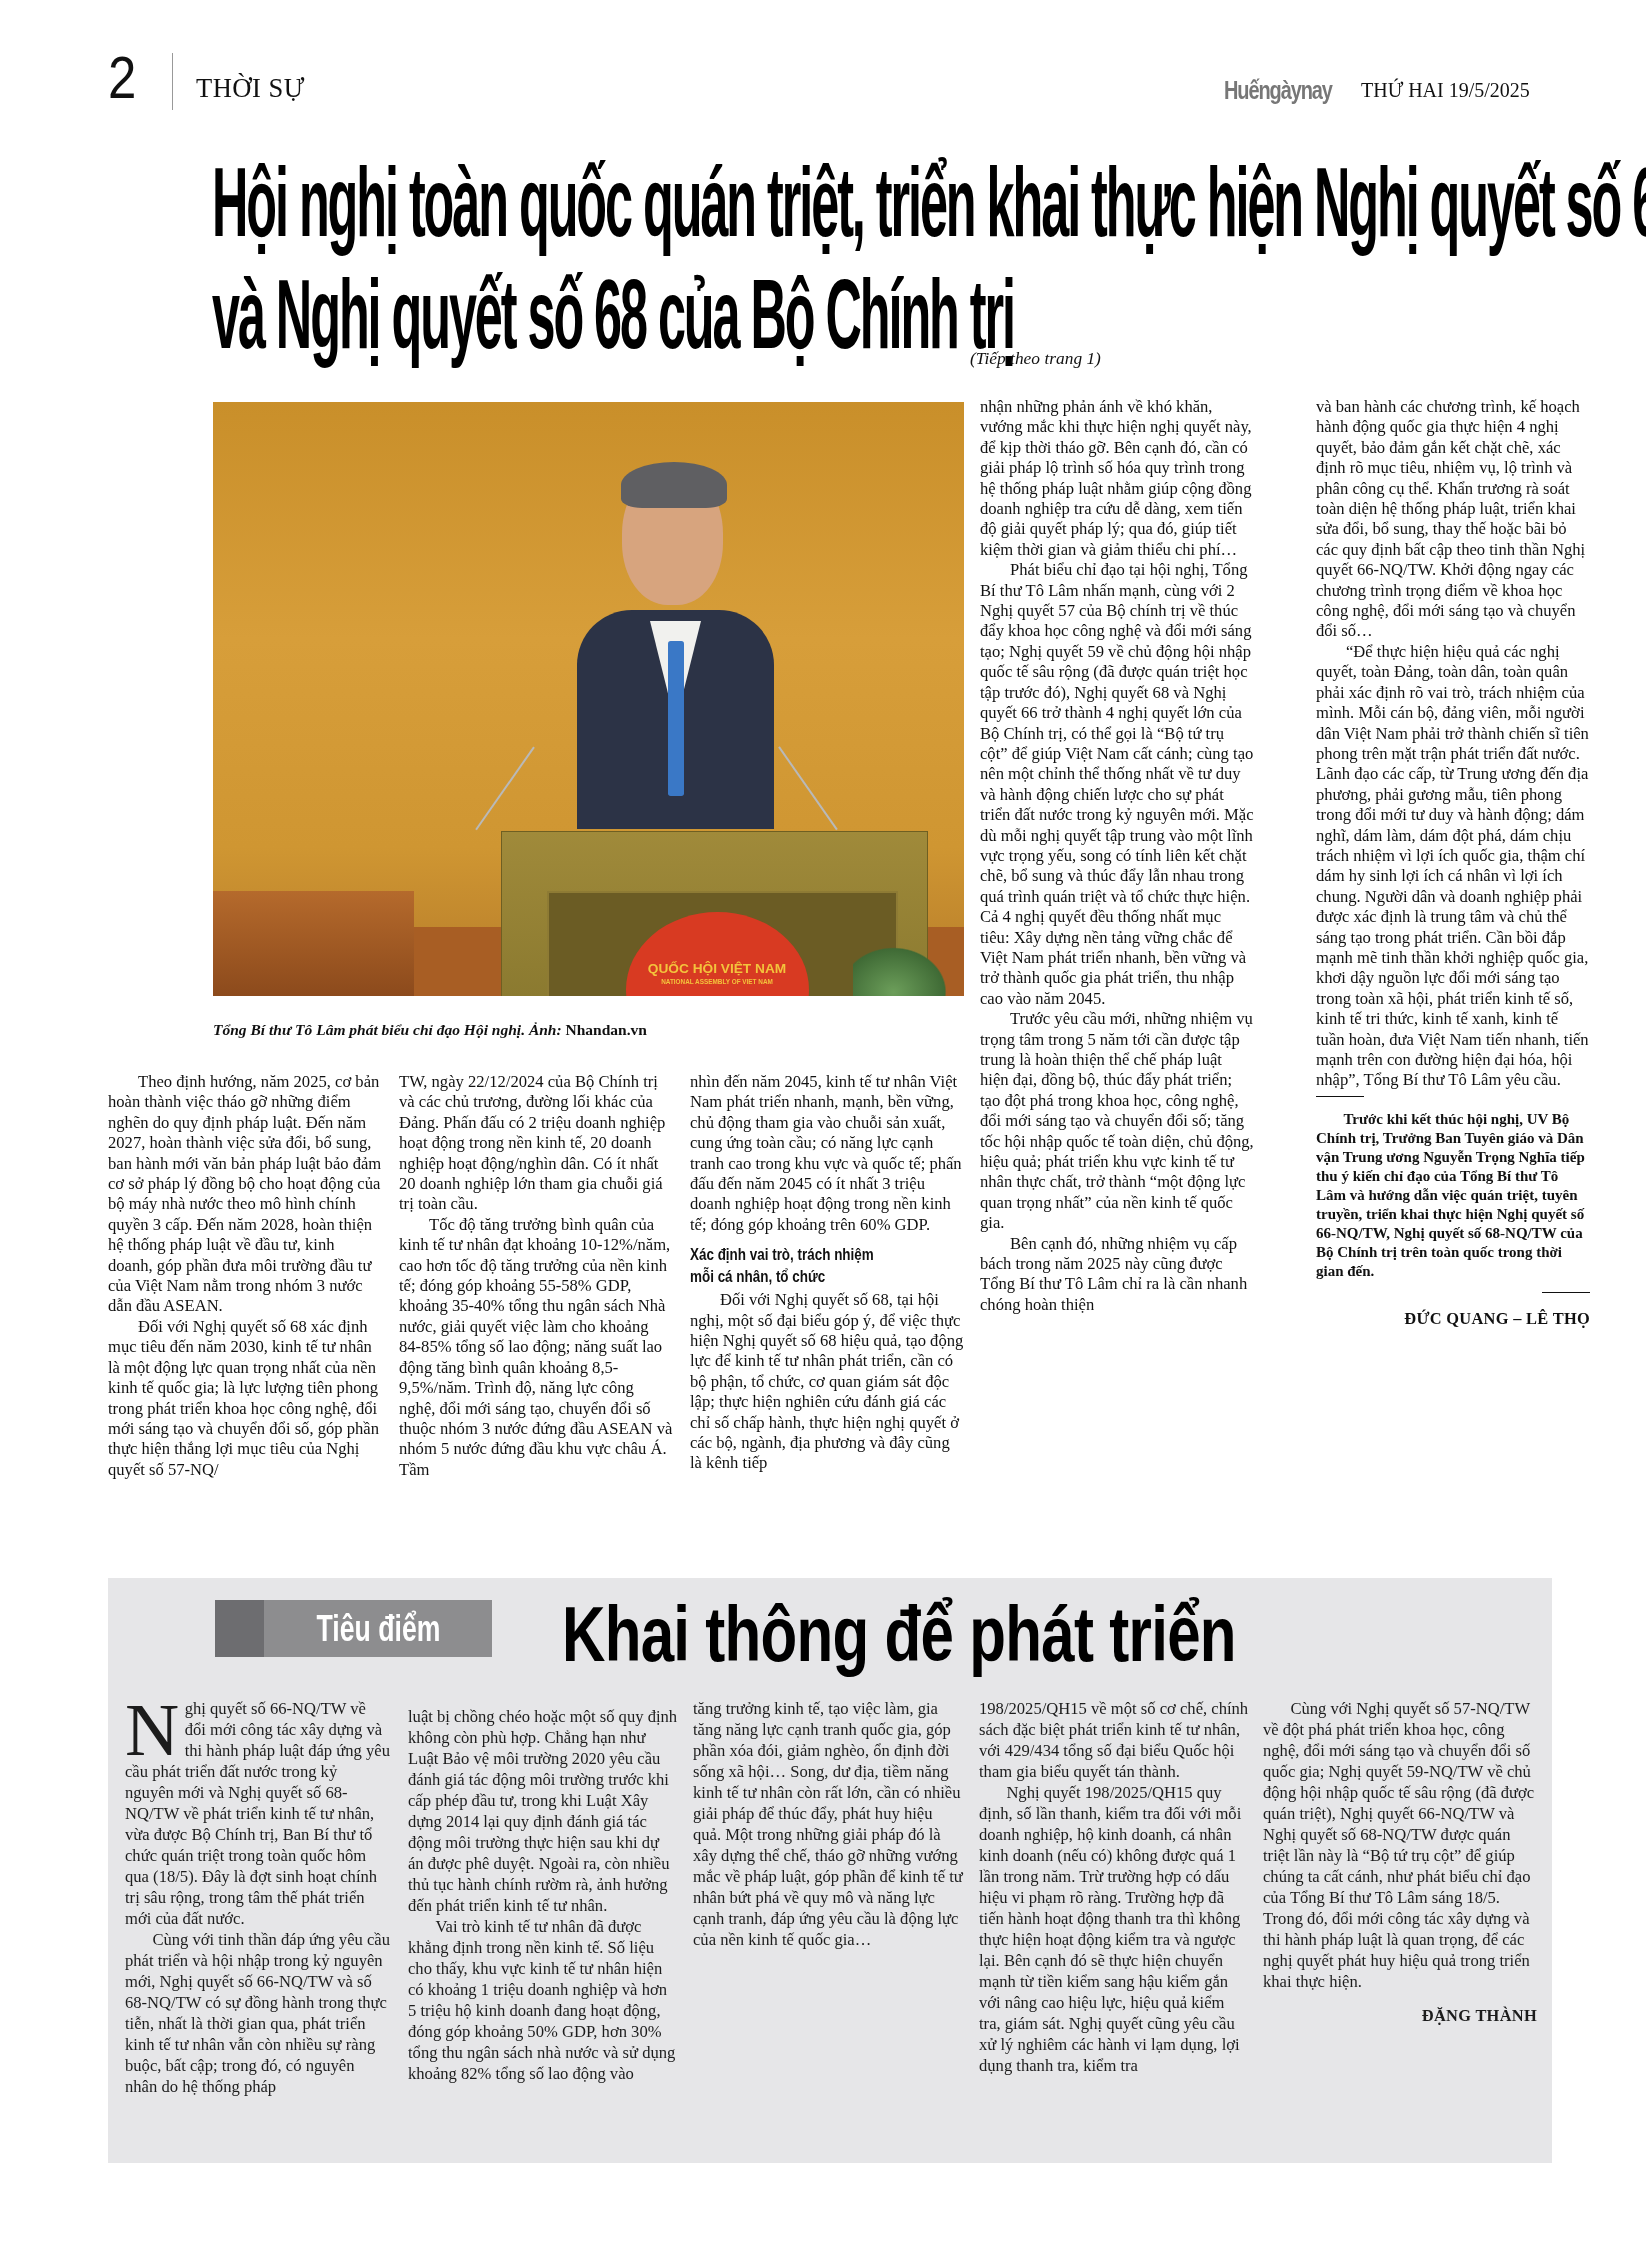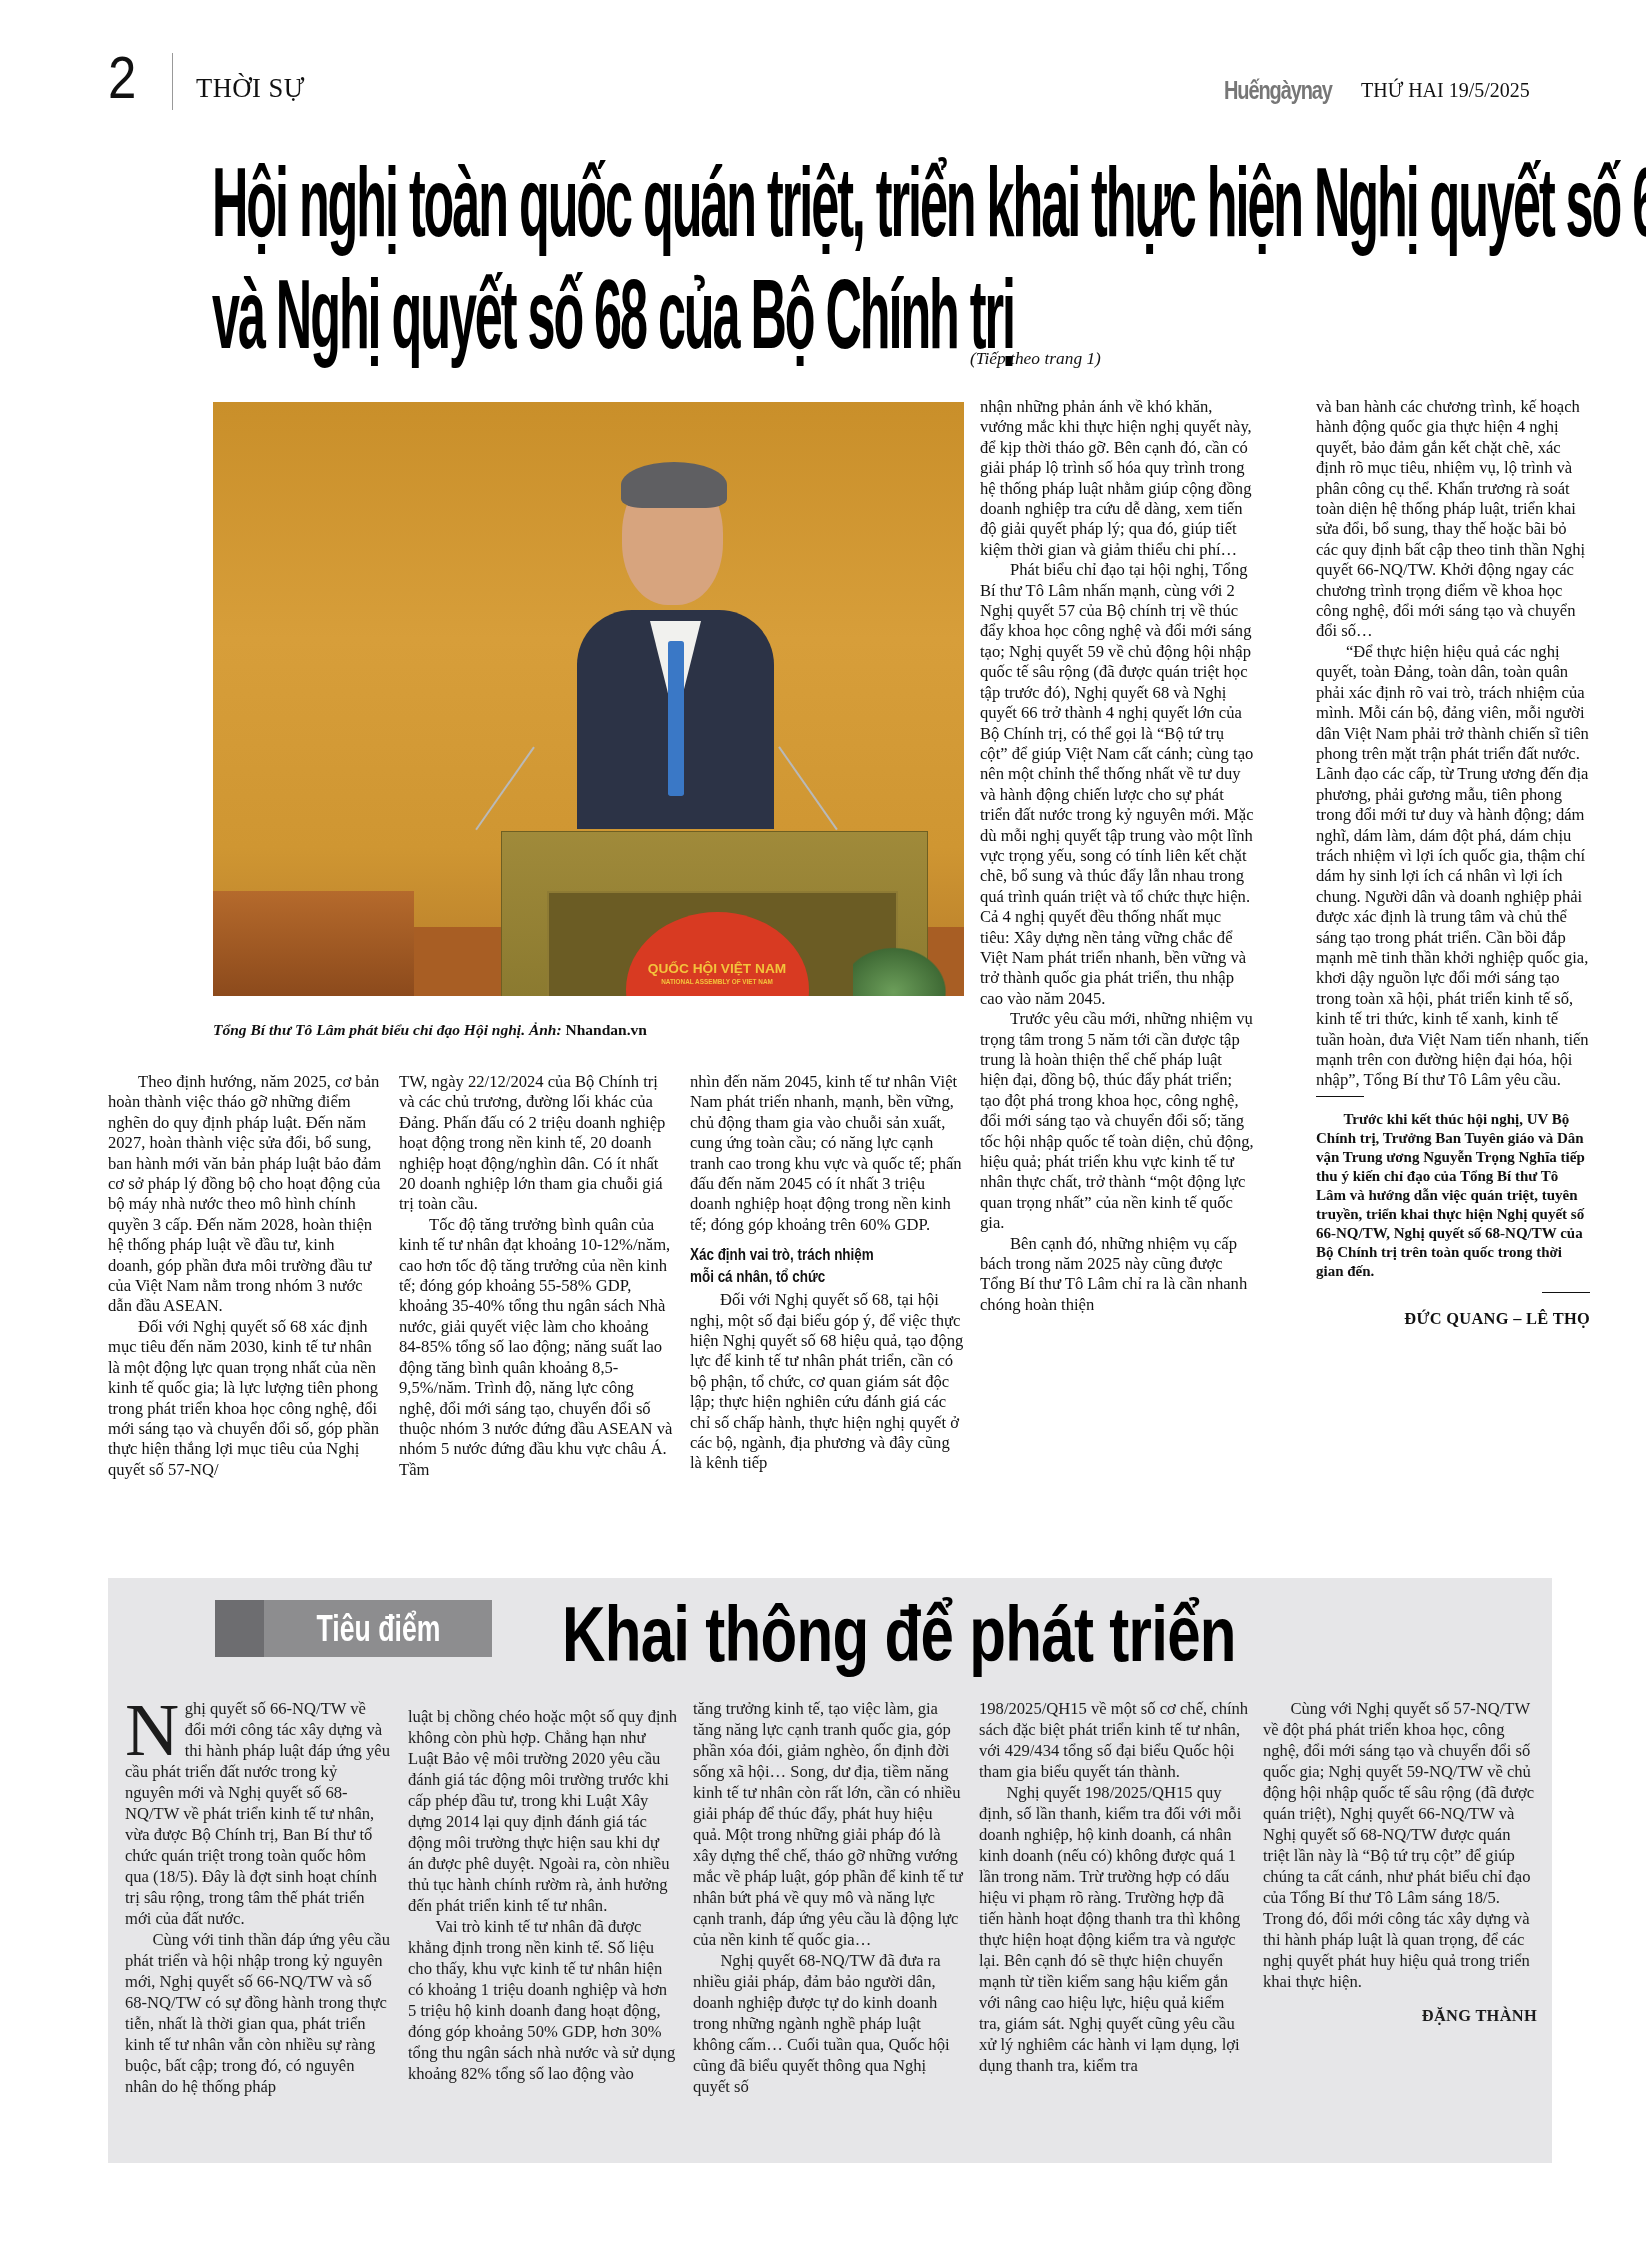--- a/index.html
+++ b/index.html
@@ -148,21 +148,20 @@
 <div class="abs fcol fcol1">
   <p class="noind"><span class="dropcap">N</span><span>ghị quyết số 66-NQ/TW về đổi mới công tác xây dựng và thi hành pháp luật đáp ứng yêu cầu phát triển đất nước trong kỷ nguyên mới và Nghị quyết số 68-NQ/TW về phát triển kinh tế tư nhân, vừa được Bộ Chính trị, Ban Bí thư tổ chức quán triệt trong toàn quốc hôm qua (18/5). Đây là đợt sinh hoạt chính trị sâu rộng, trong tâm thế phát triển mới của đất nước.</span></p>
   <p>Cùng với tinh thần đáp ứng yêu cầu phát triển và hội nhập trong kỷ nguyên mới, Nghị quyết số 66-NQ/TW và số 68-NQ/TW có sự đồng hành trong thực tiễn, nhất là thời gian qua, phát triển kinh tế tư nhân vẫn còn nhiều sự ràng buộc, bất cập; trong đó, có nguyên nhân do hệ thống pháp</p>
 </div>
 <div class="abs fcol fcol2">
   <p class="noind">luật bị chồng chéo hoặc một số quy định không còn phù hợp. Chẳng hạn như Luật Bảo vệ môi trường 2020 yêu cầu đánh giá tác động môi trường trước khi cấp phép đầu tư, trong khi Luật Xây dựng 2014 lại quy định đánh giá tác động môi trường thực hiện sau khi dự án được phê duyệt. Ngoài ra, còn nhiều thủ tục hành chính rườm rà, ảnh hưởng đến phát triển kinh tế tư nhân.</p>
   <p>Vai trò kinh tế tư nhân đã được khẳng định trong nền kinh tế. Số liệu cho thấy, khu vực kinh tế tư nhân hiện có khoảng 1 triệu doanh nghiệp và hơn 5 triệu hộ kinh doanh đang hoạt động, đóng góp khoảng 50% GDP, hơn 30% tổng thu ngân sách nhà nước và sử dụng khoảng 82% tổng số lao động vào</p>
 </div>
 <div class="abs fcol fcol3">
   <p class="noind">tăng trưởng kinh tế, tạo việc làm, gia tăng năng lực cạnh tranh quốc gia, góp phần xóa đói, giảm nghèo, ổn định đời sống xã hội… Song, dư địa, tiềm năng kinh tế tư nhân còn rất lớn, cần có nhiều giải pháp để thúc đẩy, phát huy hiệu quả. Một trong những giải pháp đó là xây dựng thể chế, tháo gỡ những vướng mắc về pháp luật, góp phần để kinh tế tư nhân bứt phá về quy mô và năng lực cạnh tranh, đáp ứng yêu cầu là động lực của nền kinh tế quốc gia…</p>
-  <p>Nghị quyết 68-NQ/TW đã đưa ra nhiều giải pháp, đảm bảo người dân, doanh nghiệp được tự do kinh doanh trong những ngành nghề pháp luật không cấm… Cuối tuần qua, Quốc hội cũng đã biểu quyết thông qua Nghị quyết số</p>
 </div>
 <div class="abs fcol fcol4">
   <p class="noind">198/2025/QH15 về một số cơ chế, chính sách đặc biệt phát triển kinh tế tư nhân, với 429/434 tổng số đại biểu Quốc hội tham gia biểu quyết tán thành.</p>
   <p>Nghị quyết 198/2025/QH15 quy định, số lần thanh, kiểm tra đối với mỗi doanh nghiệp, hộ kinh doanh, cá nhân kinh doanh (nếu có) không được quá 1 lần trong năm. Trừ trường hợp có dấu hiệu vi phạm rõ ràng. Trường hợp đã tiến hành hoạt động thanh tra thì không thực hiện hoạt động kiểm tra và ngược lại. Bên cạnh đó sẽ thực hiện chuyển mạnh từ tiền kiểm sang hậu kiểm gắn với nâng cao hiệu lực, hiệu quả kiểm tra, giám sát. Nghị quyết cũng yêu cầu xử lý nghiêm các hành vi lạm dụng, lợi dụng thanh tra, kiểm tra</p>
 </div>
 <div class="abs fcol fcol5">
   <p>Cùng với Nghị quyết số 57-NQ/TW về đột phá phát triển khoa học, công nghệ, đổi mới sáng tạo và chuyển đổi số quốc gia; Nghị quyết 59-NQ/TW về chủ động hội nhập quốc tế sâu rộng (đã được quán triệt), Nghị quyết 66-NQ/TW và Nghị quyết số 68-NQ/TW được quán triệt lần này là “Bộ tứ trụ cột” để giúp chúng ta cất cánh, như phát biểu chỉ đạo của Tổng Bí thư Tô Lâm sáng 18/5. Trong đó, đổi mới công tác xây dựng và thi hành pháp luật là quan trọng, để các nghị quyết phát huy hiệu quả trong triển khai thực hiện.</p>
   <div class="byline2">ĐẶNG THÀNH</div>
 </div>
 

